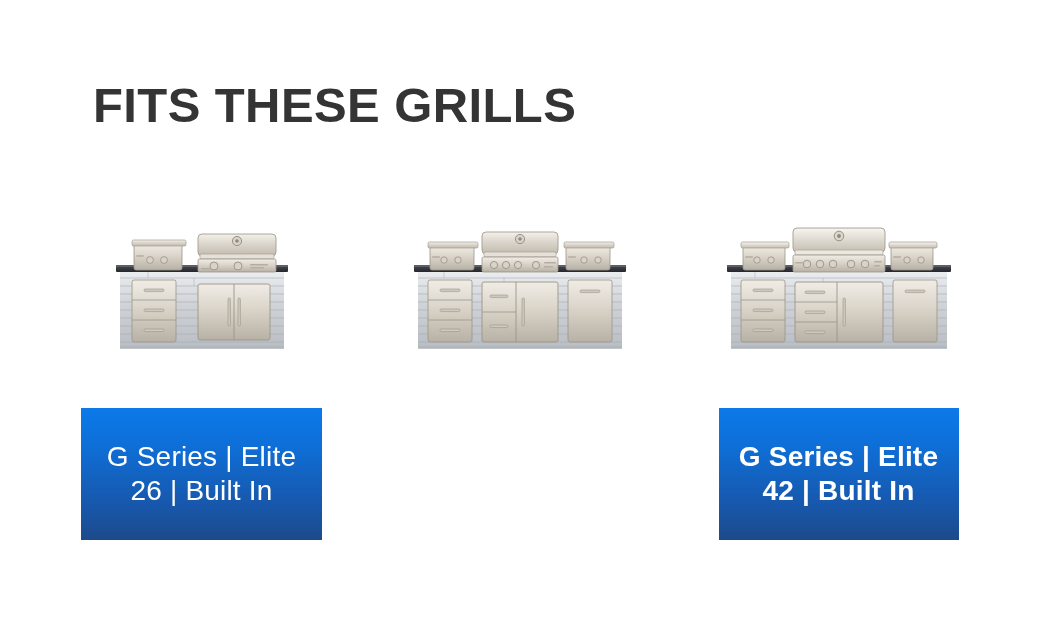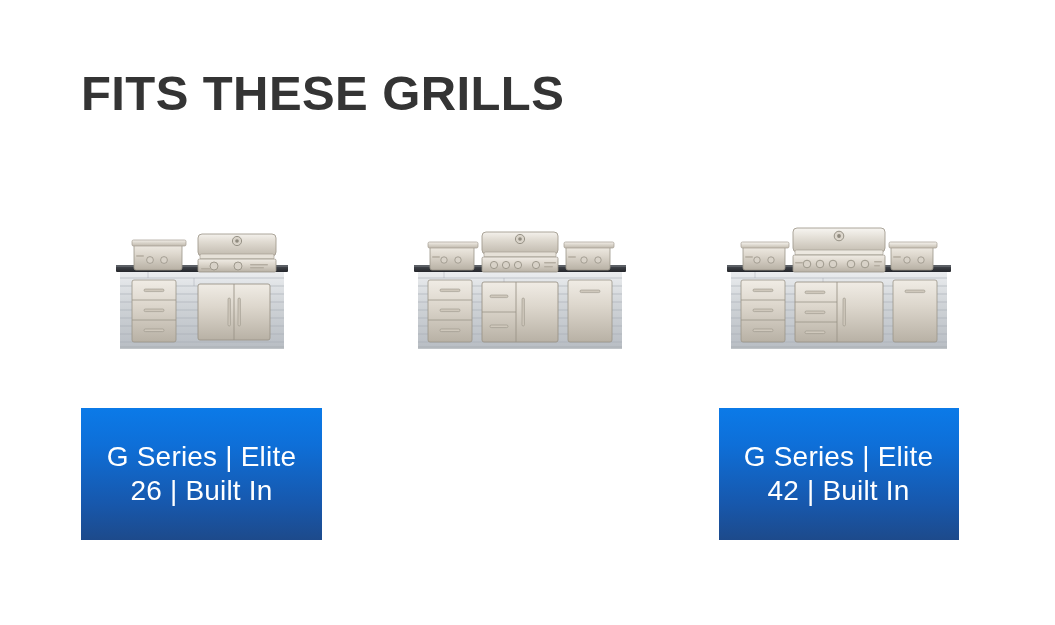--- a/index.html
+++ b/index.html
@@ -27,21 +27,21 @@
     position: absolute;
     left: 81px;
     top: 68px;
     font-family: "Liberation Sans", sans-serif;
     font-size: 49px;
     font-weight: 700;
     letter-spacing: 0.4px;
     line-height: 1.05;
     color: #343434;
     white-space: nowrap;
-    margin: 0;
+    margin: 12px;
   }
 
   .grill-grid {
     position: absolute;
     left: 81px;
     top: 170px;
     width: 878px;
     display: flex;
     flex-direction: row;
     justify-content: space-between;
@@ -79,21 +79,21 @@
     font-family: "Liberation Sans", sans-serif;
     font-size: 28px;
     font-weight: 400;
     line-height: 34px;
     letter-spacing: 0.2px;
     background: linear-gradient(180deg, #0b7ae8 0%, #0e6fd8 28%, #1758ad 72%, #1d4a8b 100%);
     text-decoration: none;
     cursor: pointer;
     border: 0;
   }
-  .grill-card.c3 .grill-label { width: 240px; }
+  .grill-card.c3 .grill-label { width: 240px; font-weight: bold; }
 </style>
 </head>
 <body>
 
 <div class="page">
 
   <h2 class="section-heading">FITS THESE GRILLS</h2>
 
   <div class="grill-grid">
 

